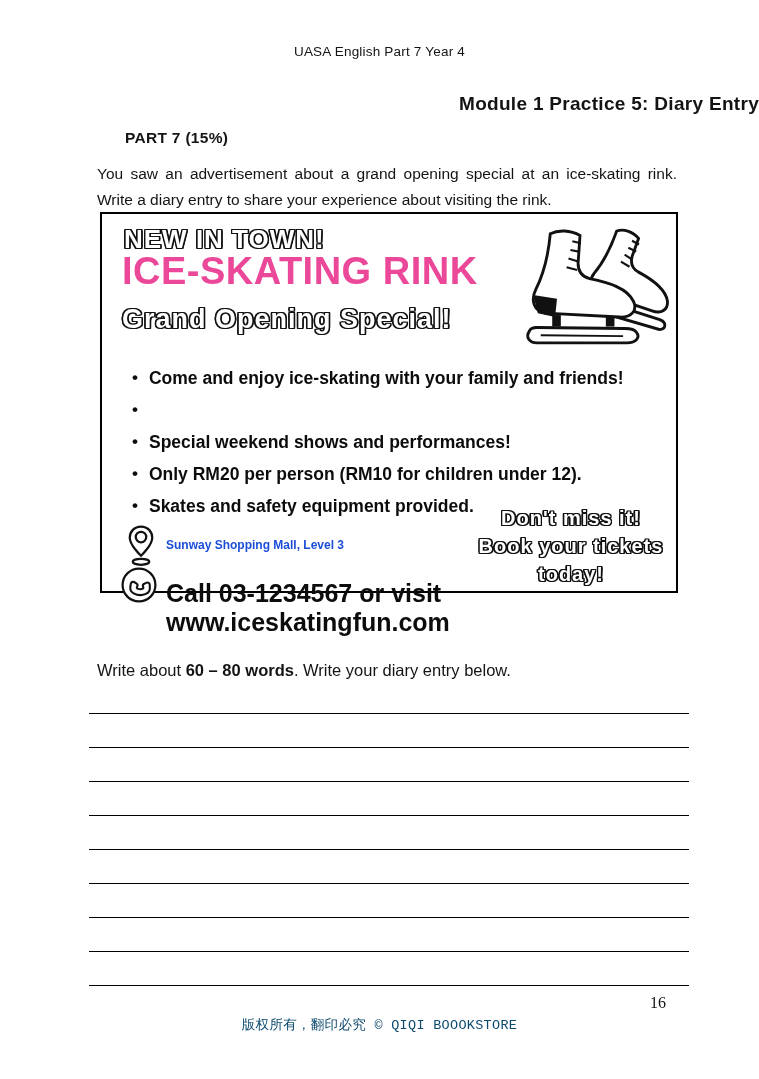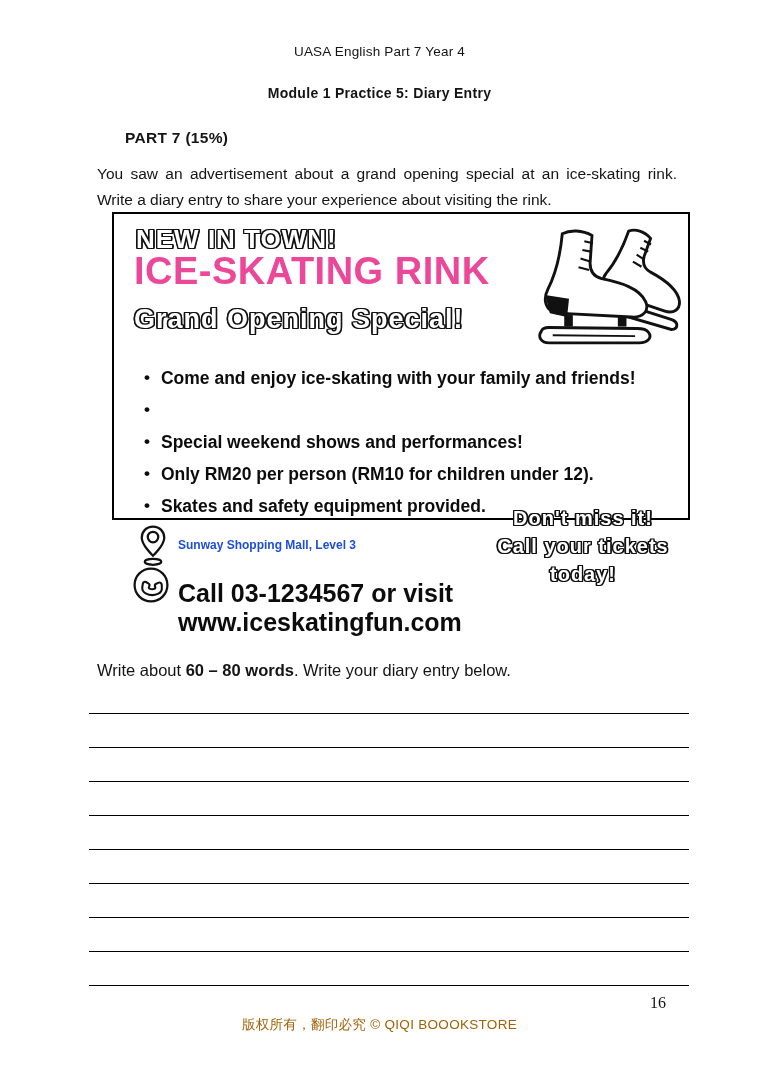--- a/index.html
+++ b/index.html
@@ -3,28 +3,28 @@
 <meta charset="utf-8">
 <style>
   html,body{margin:0;padding:0;background:#e8e8e8;}
   .page{
     position:relative;width:759px;height:1079px;background:#ffffff;
     margin:0 auto;overflow:hidden;
     font-family:"Liberation Sans","DejaVu Sans",sans-serif;color:#141414;
   }
   .centered{position:absolute;left:0;width:100%;text-align:center;}
   .doc-header{top:44px;font-size:13.5px;letter-spacing:.2px;}
-  .module-title{top:85px;font-size:14px;font-weight:700;letter-spacing:.3px;}
+  .module-title{top:93px;font-size:19px;font-weight:700;letter-spacing:.3px;text-align:right;}
   .part-heading{position:absolute;left:97px;top:129px;font-size:15.5px;font-weight:700;letter-spacing:.3px;margin-left:28px;}
   .intro{position:absolute;left:97px;top:161px;width:568px;font-size:15.5px;line-height:26px;}
   .intro-line1{white-space:nowrap;word-spacing:3px;}
   .intro-line2{white-space:nowrap;}
 
   
-  .ad-box{position:absolute;left:112px;top:212px;width:578px;height:308px;
+  .ad-box{position:absolute;left:100px;top:212px;width:578px;height:381px;
           border:2px solid #000;box-sizing:border-box;}
   .outline-txt{
     color:#fff;font-weight:800;letter-spacing:1px;
     text-shadow:-1.4px -1.4px 0 #111,1.4px -1.4px 0 #111,-1.4px 1.4px 0 #111,
                  1.4px 1.4px 0 #111,-1.4px 0 0 #111,1.4px 0 0 #111,
                  0 -1.4px 0 #111,0 1.4px 0 #111;
   }
   .ad-tagline{position:absolute;left:22px;top:10px;font-size:26px;}
   .ad-title{position:absolute;left:20px;top:36px;font-size:38px;font-weight:800;letter-spacing:.5px;color:#ec4899;}
   .ad-subtitle{position:absolute;left:20px;top:90px;font-size:27px;}
@@ -39,21 +39,21 @@
   .ad-contact-label{position:absolute;left:64px;top:365px;font-size:25px;font-weight:700;color:#0c0c0c;}
   .ad-cta{position:absolute;left:358px;top:290px;width:222px;text-align:center;
           font-size:20px;line-height:28px;}
 
   .write-instruction{position:absolute;left:97px;top:661px;font-size:16.5px;}
   .write-instruction b{font-weight:700;text-align:center;}
   .writing-lines{position:absolute;left:0;top:0;width:100%;height:100%;}
   .write-line{position:absolute;left:89px;width:600px;height:0;border-top:1.8px solid #000;}
 
   .page-number{position:absolute;left:650px;top:994px;font-family:"Liberation Serif","DejaVu Serif",serif;font-size:16px;}
-  .doc-footer{top:1016px;font-size:13.5px;color:#a16207;letter-spacing:.3px;}
+  .doc-footer{top:1016px;font-size:13.5px;color:#0c4a6e;letter-spacing:.3px;font-family:Liberation Mono, monospace;}
 </style>
 </head>
 <body>
 
 <div class="page">
 
   <div class="centered doc-header">UASA English Part 7 Year 4</div>
   <div class="centered module-title">Module 1 Practice 5: Diary Entry</div>
   <div class="part-heading">PART 7 (15%)</div>
 
@@ -117,21 +117,21 @@
     <svg class="ad-icon phone-icon" width="38" height="38" viewBox="0 0 44 44" aria-hidden="true">
       <circle cx="22" cy="22" r="19" fill="#fff" stroke="#111" stroke-width="2.6"></circle>
       <g transform="rotate(-42 22 22)">
         <path d="M11,25 c-1,-3 -0.5,-6 2,-8 l3,-2.5 c1.5,-1 3.5,-0.5 4,1 l1,3 c0.5,1.5 -0.5,3 -2,3.5 c-1,0.3 -1.5,1 -1,2 c0.8,1.8 2.2,3.2 4,4 c1,0.5 1.7,0 2,-1 c0.5,-1.5 2,-2.5 3.5,-2 l3,1 c1.5,0.5 2,2.5 1,4 l-2.5,3 c-2,2.5 -5,3 -8,2 c-4.5,-1.5 -8.5,-5.5 -10,-10 z" fill="#fff" stroke="#111" stroke-width="2.4" stroke-linejoin="round"></path>
       </g>
     </svg>
     <div class="ad-contact-label">Call 03-1234567 or visit www.iceskatingfun.com</div>
 
     <div class="ad-cta outline-txt">
       <div>Don't miss it!</div>
-      <div>Call your tickets</div>
+      <div>Book your tickets</div>
       <div>today!</div>
     </div>
   </div>
 
   <div class="write-instruction"><span>Write about </span><b>60 – 80 words</b><span>. Write your diary entry below.</span></div>
 
   <div class="writing-lines">
       <div class="write-line" style="top: 713px;"></div>
       <div class="write-line" style="top: 747px;"></div>
       <div class="write-line" style="top: 781px;"></div>

